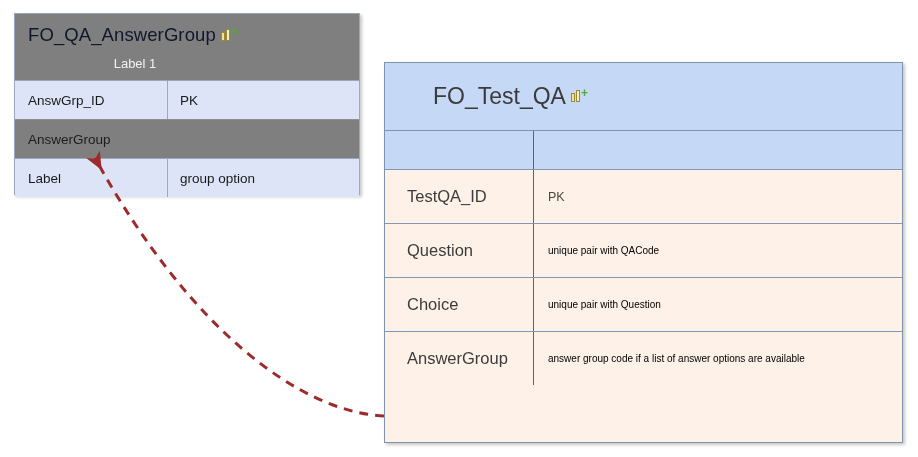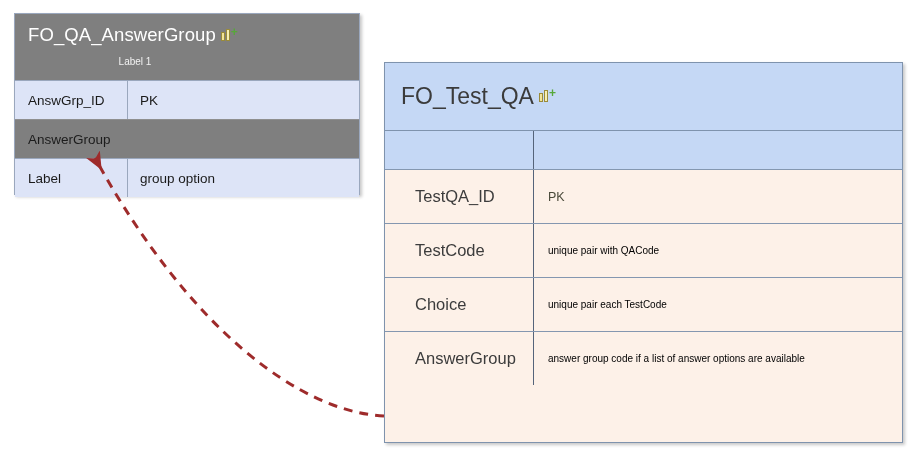--- a/index.html
+++ b/index.html
@@ -56,41 +56,42 @@
   }
   #entity-left .title-bar {
     height: 42px;
     background: #7f7f7f;
     display: flex;
     align-items: center;
     padding-left: 13px;
     box-sizing: border-box;
   }
   #entity-left .title-text {
-    color: #ffffff;
+    color: #0f172a;
     font-size: 18.5px;
     letter-spacing: 0.1px;
   }
   #entity-left .label-bar {
     height: 24px;
     background: #7f7f7f;
     display: flex;
     align-items: flex-start;
     justify-content: center;
     box-sizing: border-box;
     padding-right: 104px;
   }
   #entity-left .label-bar span {
     color: #f2f2f2;
-    font-size: 10px;
+    font-size: 13px;
   }
   #entity-left .row {
     height: 39px;
     border-top: 1px solid #9aa7bd;
     background: #dde4f7;
+    gap: 40px;
   }
   #entity-left .row.highlight {
     background: #7f7f7f;
     border-top-color: #8f8f8f;
   }
   #entity-left .row:first-of-type {
     height: 41px;
   }
   #entity-left .cell-name {
     width: 112px;
@@ -118,21 +119,21 @@
     width: 519px;
     height: 381px;
     background: #fdf1e8;
     border-color: #7f93ad;
   }
   #entity-right .title-bar {
     height: 67px;
     background: #c5d8f5;
     display: flex;
     align-items: center;
-    padding-left: 16px;
+    padding-left: 48px;
     box-sizing: border-box;
   }
   #entity-right .title-text {
     color: #3b3b3b;
     font-size: 23px;
   }
   #entity-right .spacer-row {
     height: 39px;
     background: #c5d8f5;
     border-top: 1px solid #7f93ad;
@@ -141,21 +142,21 @@
   }
   #entity-right .spacer-row .c1 { width: 148px; }
   #entity-right .spacer-row .c2 { flex: 1; border-left: 1px solid #55647a; }
   #entity-right .row {
     height: 54px;
     border-top: 1px solid #8497b0;
     background: #fdf1e8;
   }
   #entity-right .cell-name {
     width: 148px;
-    padding-left: 30px;
+    padding-left: 22px;
     font-size: 16.5px;
     color: #3c3c3c;
   }
   #entity-right .cell-desc {
     flex: 1;
     border-left: 1px solid #55647a;
     padding-left: 14px;
     font-size: 10px;
     color: #000000;
   }
@@ -255,27 +256,27 @@
       <div class="c1"></div>
       <div class="c2"></div>
     </div>
 
     <div class="row">
       <div class="cell-name">TestQA_ID</div>
       <div class="cell-desc pk">PK</div>
     </div>
 
     <div class="row">
-      <div class="cell-name">TestCode</div>
+      <div class="cell-name">Question</div>
       <div class="cell-desc">unique pair with QACode</div>
     </div>
 
     <div class="row">
       <div class="cell-name">Choice</div>
-      <div class="cell-desc">unique pair each TestCode</div>
+      <div class="cell-desc">unique pair with Question</div>
     </div>
 
 
     <div class="row">
       <div class="cell-name">AnswerGroup</div>
       <div class="cell-desc">answer group code if a list of answer options are available</div>
     </div>
 
   </div>
 

